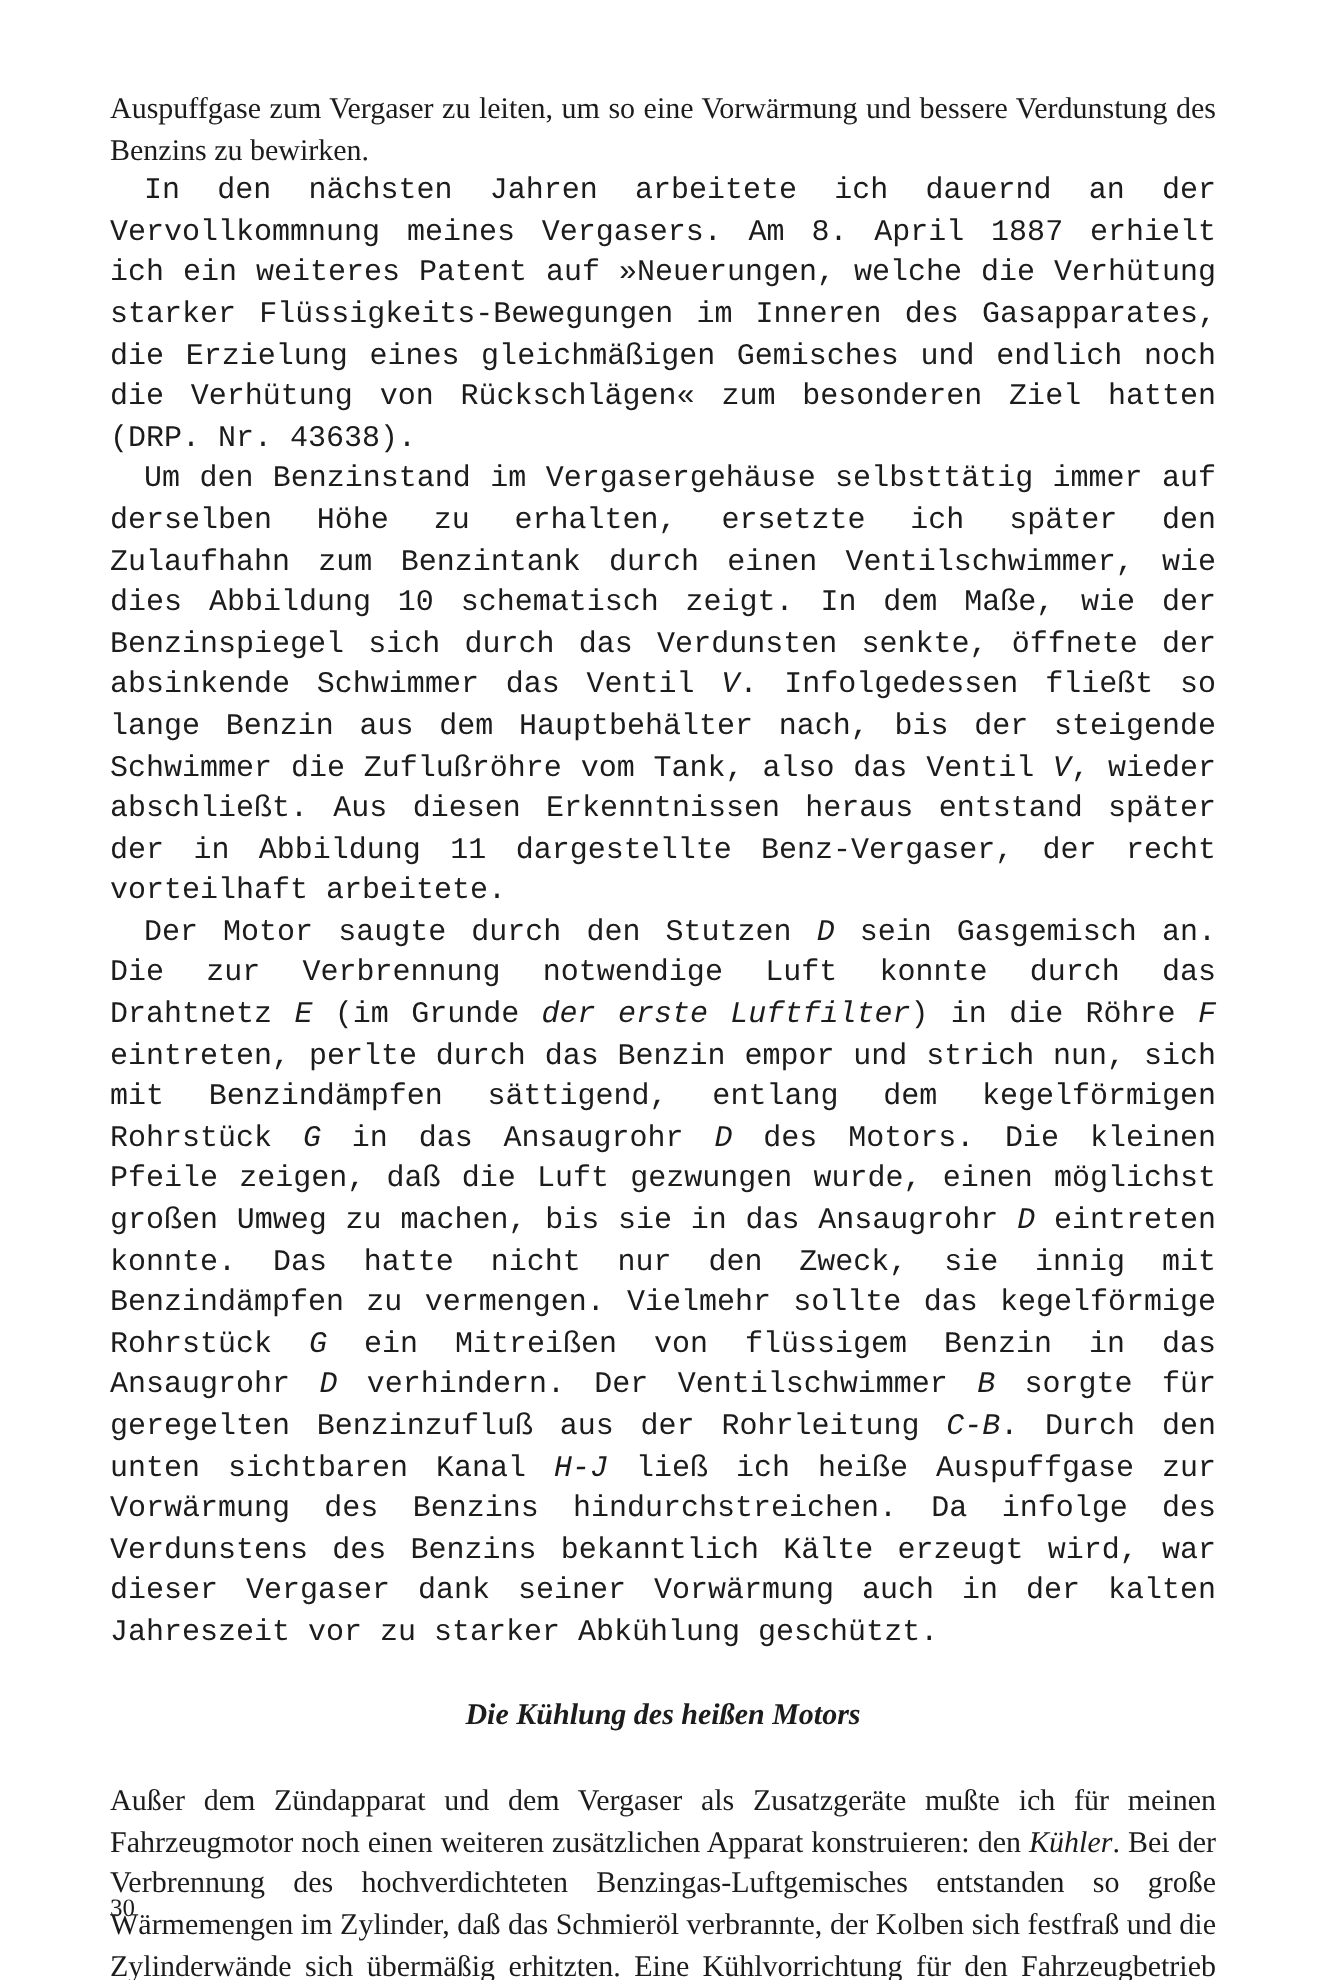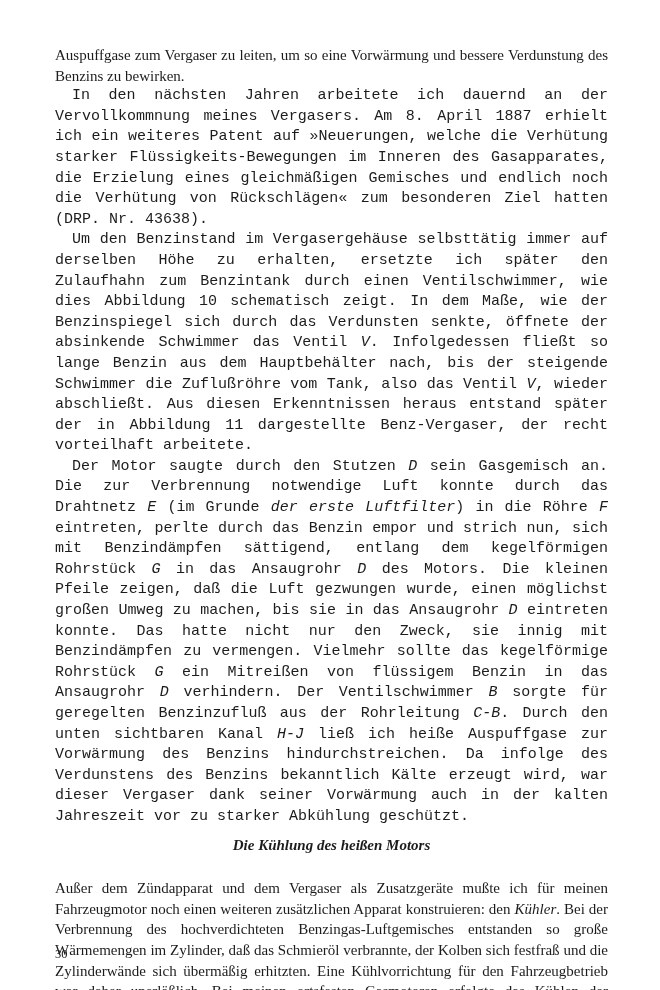--- a/index.html
+++ b/index.html
@@ -27,21 +27,21 @@
     hyphens: none;
   }
   .para.indent { text-indent: 17px; font-family: Liberation Mono, monospace; }
   .em { font-style: italic; }
   .heading {
     font-size: 15px;
     line-height: 20.6px;
     font-weight: bold;
     font-style: italic;
     text-align: center;
-    margin: 7px 0 23px 0;
+    margin: 20px 0 23px 0;
   }
   .page-number {
     position: absolute;
     left: 55px;
     bottom: 28px;
     font-size: 12.5px;
     color: #1c1c1c;
   }
 </style>
 </head>

